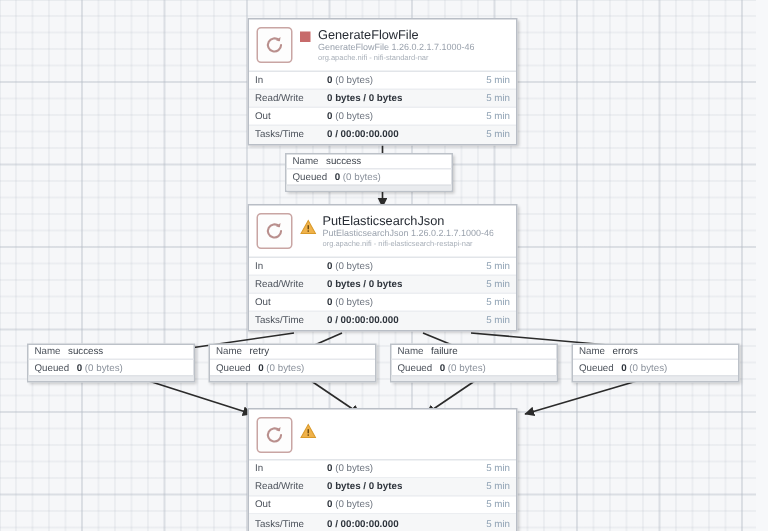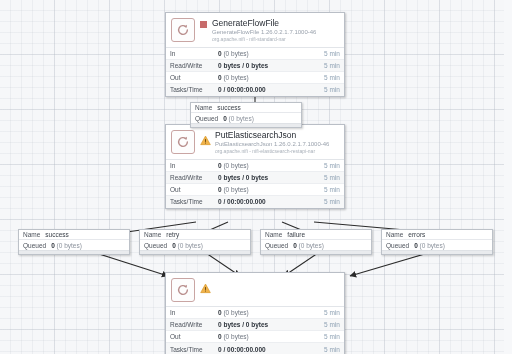--- a/index.html
+++ b/index.html
@@ -128,21 +128,21 @@
         <span class="s-time">5 min</span>
       </div>
       <div class="srow alt">
         <span class="s-label">Tasks/Time</span>
         <span class="s-val"><b>0 / 00:00:00.000</b></span>
         <span class="s-time">5 min</span>
       </div>
     </div>
   </div>
 
-  <div class="proc" id="p1" style="left: 165px; top: 124px;">
+  <div class="proc" id="p1" style="left: 165px; top: 136px;">
     <div class="proc-head">
       <div class="proc-icon">
         <svg width="14" height="14" viewBox="0 0 16 16" aria-hidden="true">
           <path d="M13 8a5 5 0 1 1-1.6-3.7" fill="none" stroke="#b98f8d" stroke-width="1.6" stroke-linecap="round"></path>
           <path d="M12.6 1.9 L12.1 5.1 L9 4.4 z" fill="#b98f8d"></path>
         </svg>
       </div>
       <div class="warn">
         <svg width="11" height="11" viewBox="0 0 16 16" aria-hidden="true">
           <path d="M8 1.5 L15 14 L1 14 z" fill="#f0b24a" stroke="#d99a2b" stroke-width="1"></path>

